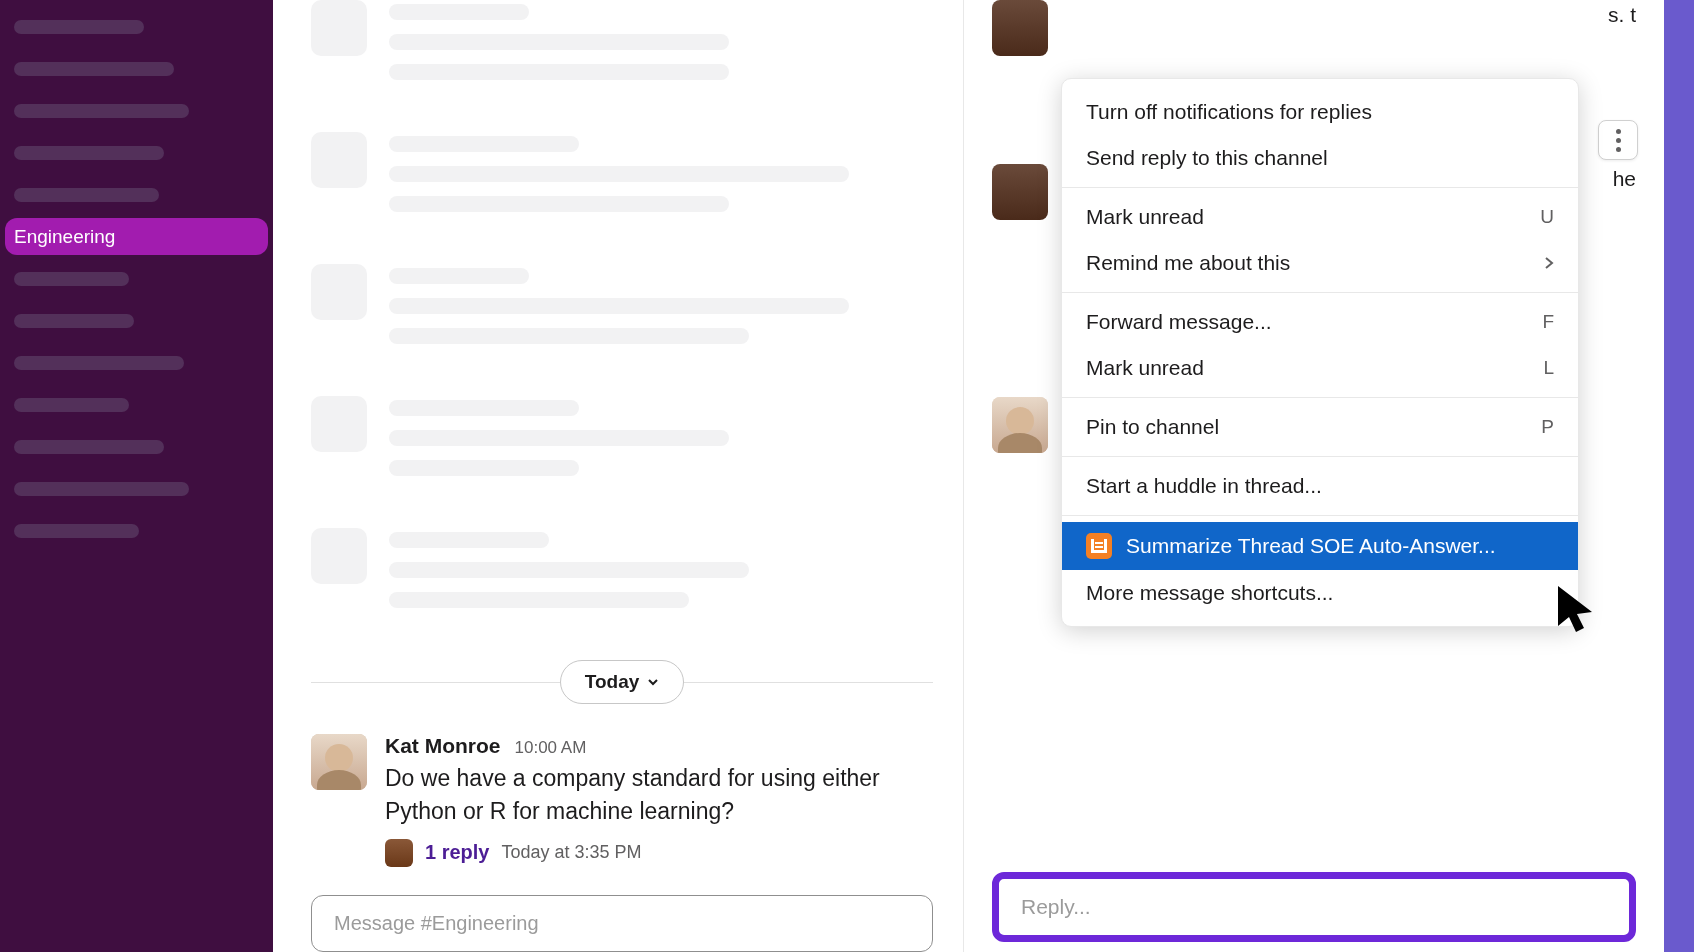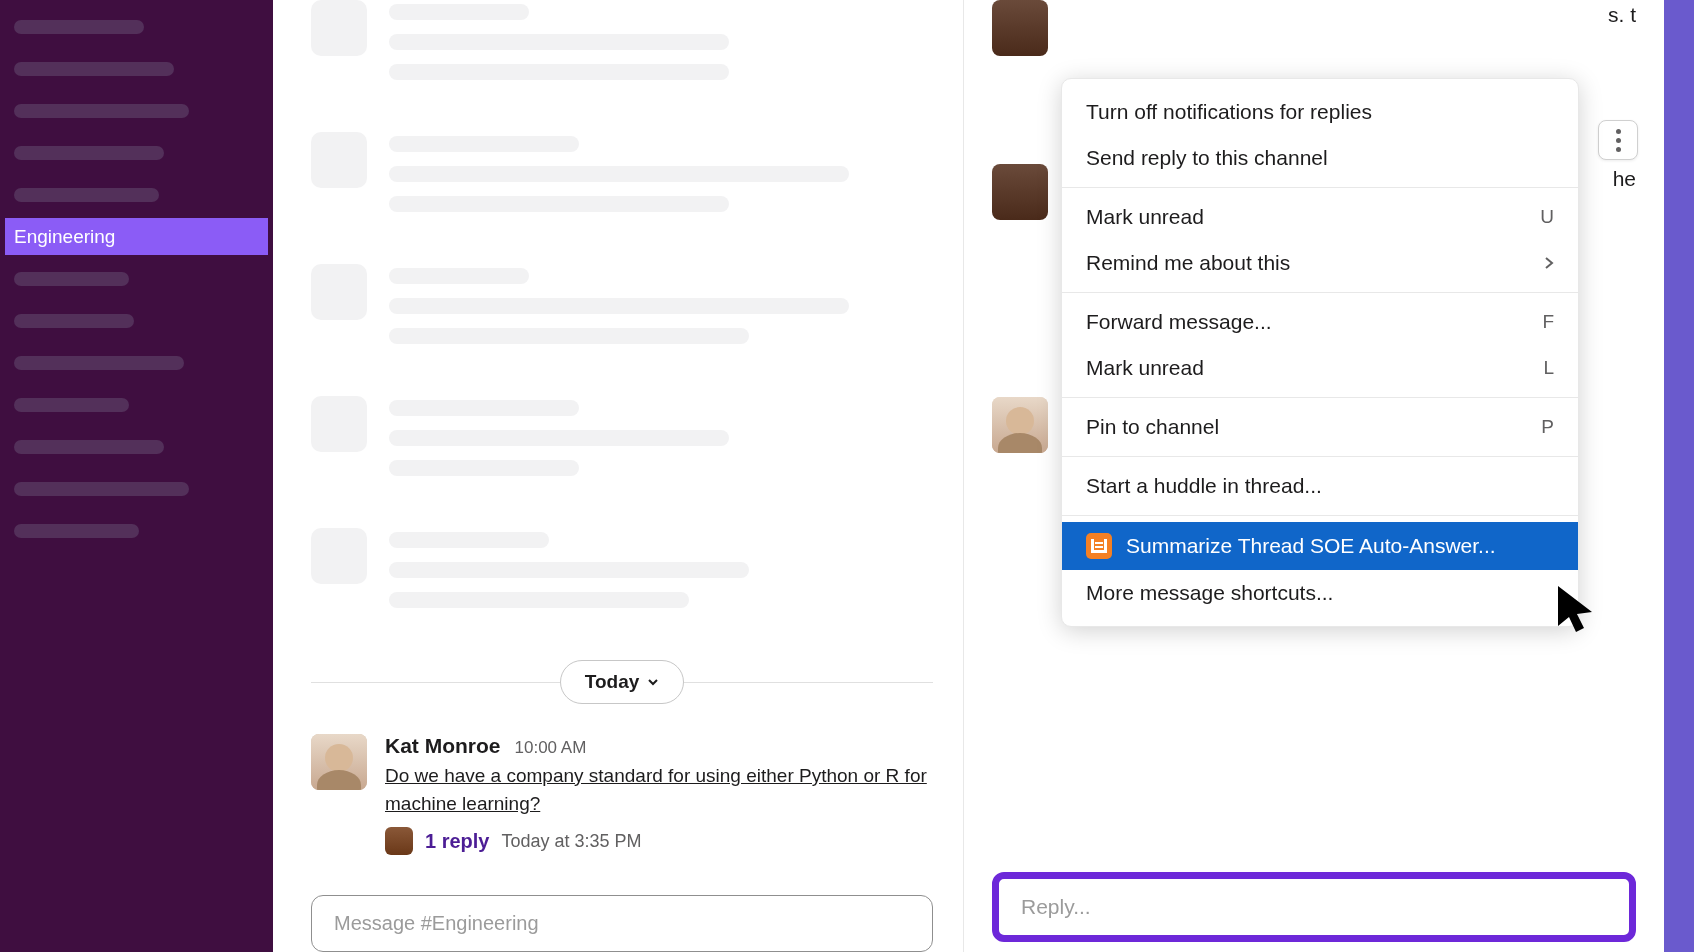--- a/index.html
+++ b/index.html
@@ -20,22 +20,22 @@
       flex-shrink: 0;
     }
     .sidebar-item {
       height: 37px;
       display: flex;
       align-items: center;
       padding: 0 14px;
       margin-bottom: 5px;
     }
     .sidebar-item.active {
-      background: #8b5cf6;
-      border-radius: 0;
+      background: #a21caf;
+      border-radius: 12px;
       margin: 0 5px 5px 5px;
       padding: 0 9px;
     }
     .sidebar-item-label {
       color: #ffffff;
       font-size: 19px;
     }
     .sidebar-skeleton {
       height: 14px;
       background: #53305a;
@@ -151,24 +151,23 @@
     .msg-author {
       font-size: 21px;
       font-weight: 900;
       color: #1d1c1d;
     }
     .msg-time {
       font-size: 17px;
       color: #616061;
     }
     .msg-text {
-      font-size: 19px;
+      font-size: 23px;
       color: #1d1c1d;
       line-height: 1.45;
-      text-decoration: underline;
     }
     .reply-strip {
       display: flex;
       align-items: center;
       gap: 12px;
       margin-top: 10px;
     }
     .reply-avatar {
       width: 28px;
       height: 28px;

